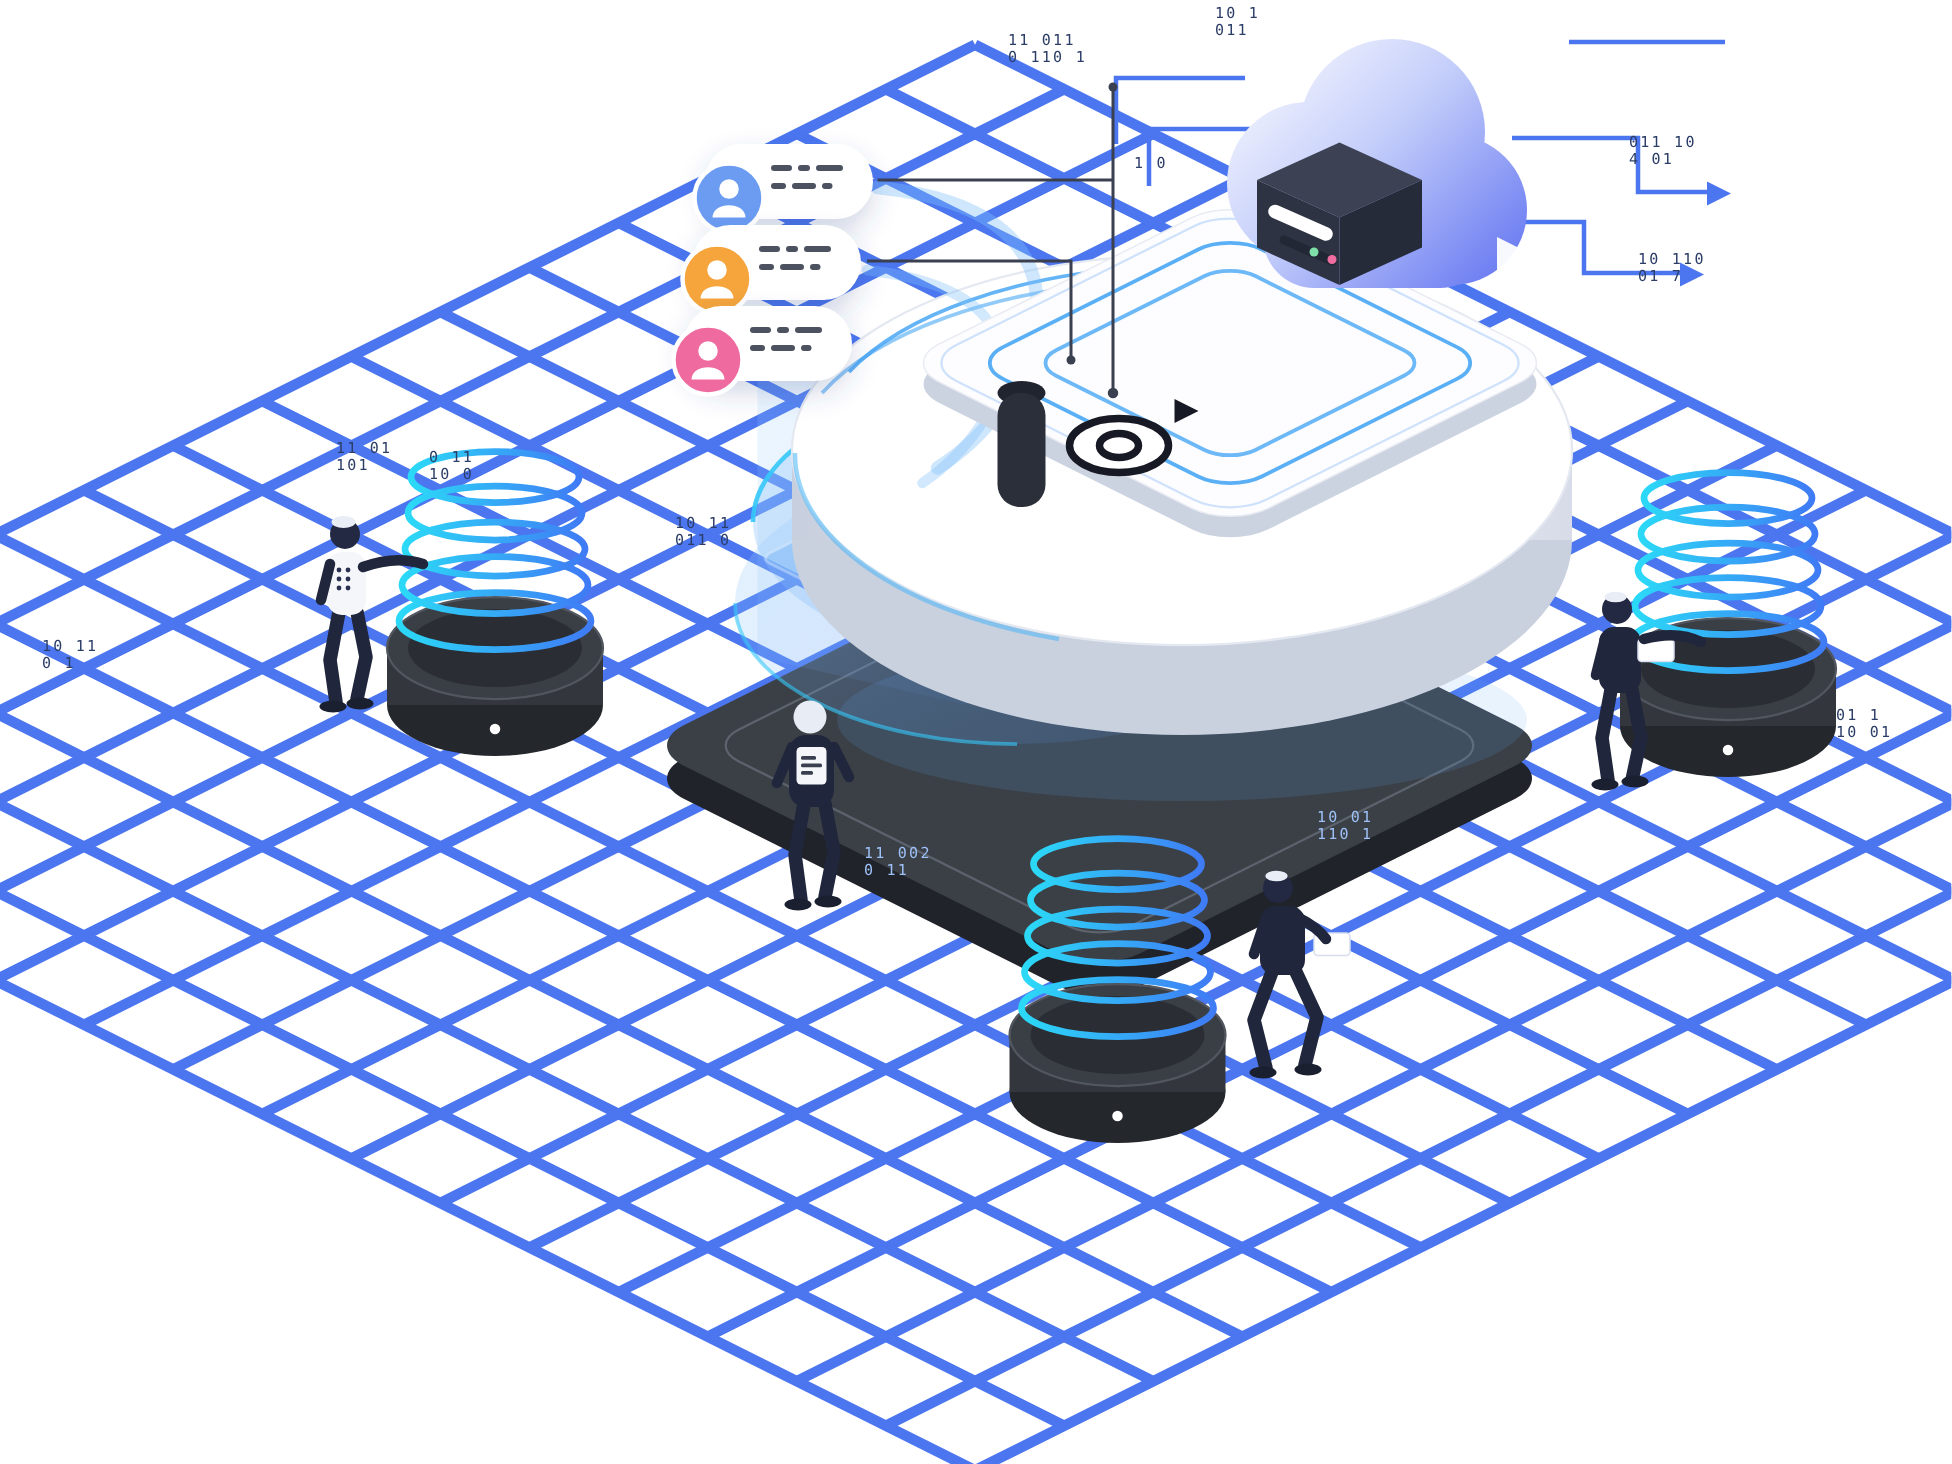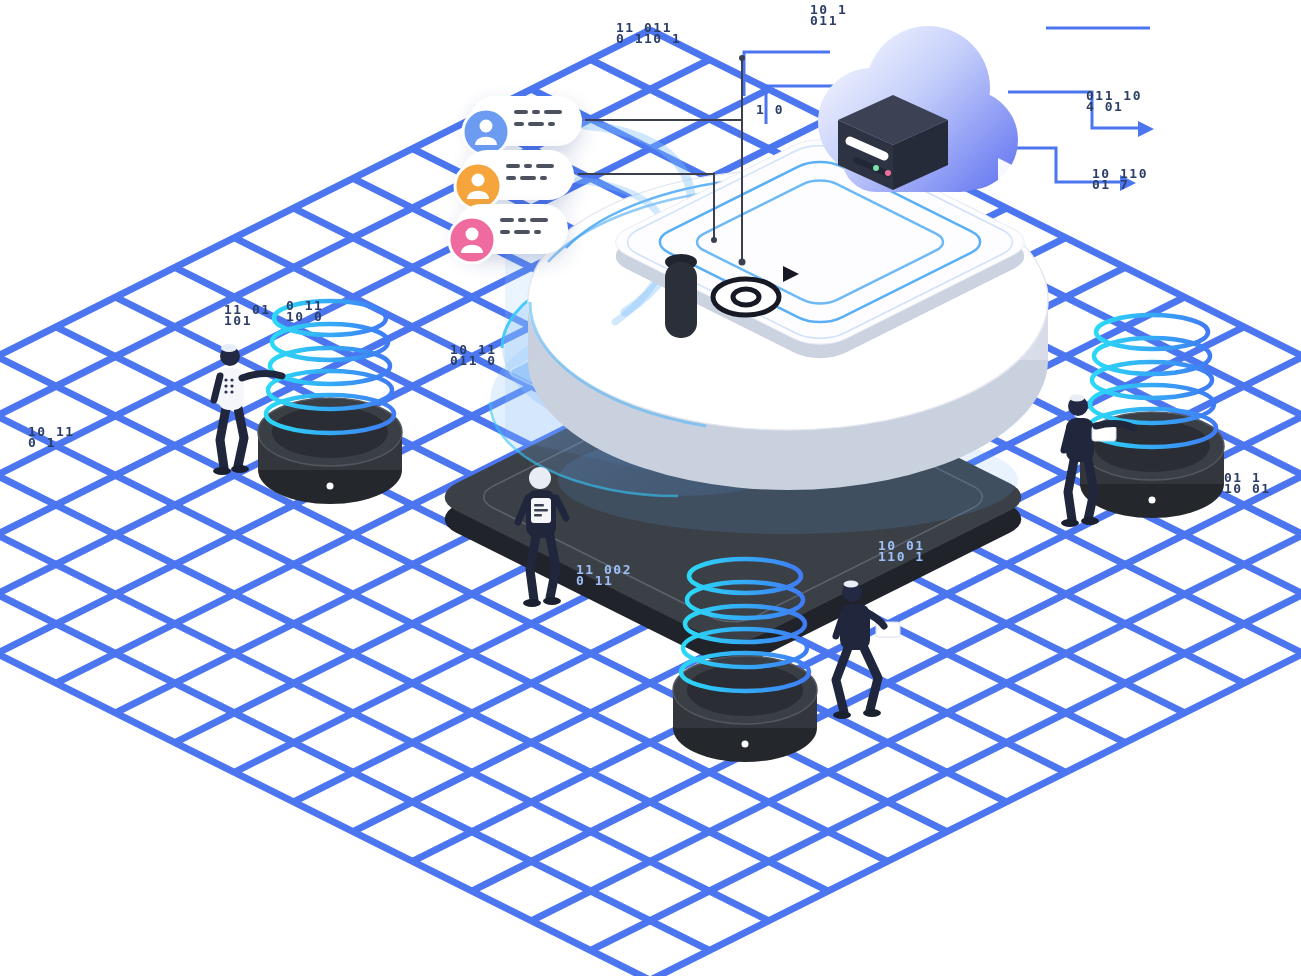--- a/index.html
+++ b/index.html
@@ -1,20 +1,20 @@
 <!DOCTYPE html>
 <html style="--grid-blue: #4b76f0; --glow-blue: #4aa8f5; --accent-cyan: #35c8f8; --base-dark: #3b4047; --base-dark-side: #202329; --disc-white: #ffffff; --disc-side: #d7dce8; --glass-blue: #7db8f7; --cloud-light: #ffffff; --cloud-blue: #5b6df0; --server-dark: #323848; --avatar-blue: #6b9cf2; --avatar-orange: #f5a53c; --avatar-pink: #ef6a9e; --status-green: #7ee0a8; --status-pink: #f06e9f; --person-dark: #20263b; --binary-ink: #2c3e68; --binary-light: #9dc0f7; --pod-dark: #33373d; --wire-dark: #3a4050;"><head>
 <meta charset="utf-8">
 <style>
   html,body{margin:0;padding:0;background:#fff;}
   .stage{position:relative;width:1301px;height:976px;background:#ffffff;overflow:hidden;
          font-family:"DejaVu Sans",sans-serif;}
   .stage svg{position:absolute;left:0;top:0;}
-  .chip{position:absolute;z-index:2;font-family:"DejaVu Sans Mono",monospace;font-size:13px;
-        font-weight:bold;letter-spacing:1.5px;line-height:11px;white-space:pre;
+  .chip{position:absolute;z-index:2;font-family:"DejaVu Sans Mono",monospace;font-size:10px;
+        font-weight:normal;letter-spacing:1.5px;line-height:11px;white-space:pre;
         color:var(--binary-ink,#2c3e68);}
   .chip.light{color:var(--binary-light,#9dc0f7);}
   .gl{stroke:var(--grid-blue,#4b76f0);stroke-width:7;vector-effect:non-scaling-stroke;}
   .trace{fill:none;stroke:var(--glow-blue,#4aa8f5);stroke-width:2.5;vector-effect:non-scaling-stroke;}
   .wire{fill:none;stroke:var(--wire-dark,#3a4050);stroke-width:2;}
   .circuit{fill:none;stroke:var(--grid-blue,#4b76f0);stroke-width:3;}
   .coil{fill:none;stroke:url(#coilGrad);stroke-width:4.5;}
   .limb{fill:none;stroke:var(--person-dark,#20263b);stroke-width:7;stroke-linecap:round;stroke-linejoin:round;}
   .leg{fill:none;stroke:var(--person-dark,#20263b);stroke-width:9;stroke-linecap:round;stroke-linejoin:round;}
 </style>
@@ -343,29 +343,29 @@
     <ellipse cx="40" cy="131" rx="9" ry="4" fill="#1b2030"></ellipse>
     <rect x="8" y="22" width="30" height="46" rx="10" fill="#20263b"></rect>
     <rect x="44" y="40" width="24" height="15" rx="2.5" fill="#ffffff" stroke="#d8def0"></rect>
     <path class="limb" d="M34,30 Q46,36 52,44"></path>
     <path class="limb" d="M12,30 L4,54"></path>
     <circle cx="20" cy="10" r="10" fill="#232942"></circle>
     <ellipse cx="19" cy="2" rx="7.5" ry="3.5" fill="#e9edf6"></ellipse>
   </g>
 </svg>
 
-<div class="chip" style="left:616px;top:22px">11 011
+<div class="chip" style="left:672px;top:22px">11 011
 0 110 1</div>
 <div class="chip" style="left:810px;top:4px">10 1
 011</div>
 <div class="chip" style="left:1086px;top:90px">011 10
 4 01</div>
 <div class="chip" style="left:1092px;top:168px">10 110
 01 7</div>
-<div class="chip" style="left:224px;top:304px">11 01
+<div class="chip" style="left:224px;top:294px">11 01
 101</div>
 <div class="chip" style="left:286px;top:300px">0 11
 10 0</div>
 <div class="chip" style="left:450px;top:344px">10 11
 011 0</div>
 <div class="chip light" style="left:576px;top:564px">11 002
 0 11</div>
 <div class="chip light" style="left:878px;top:540px">10 01
 110 1</div>
 <div class="chip" style="left:1224px;top:472px">01 1

